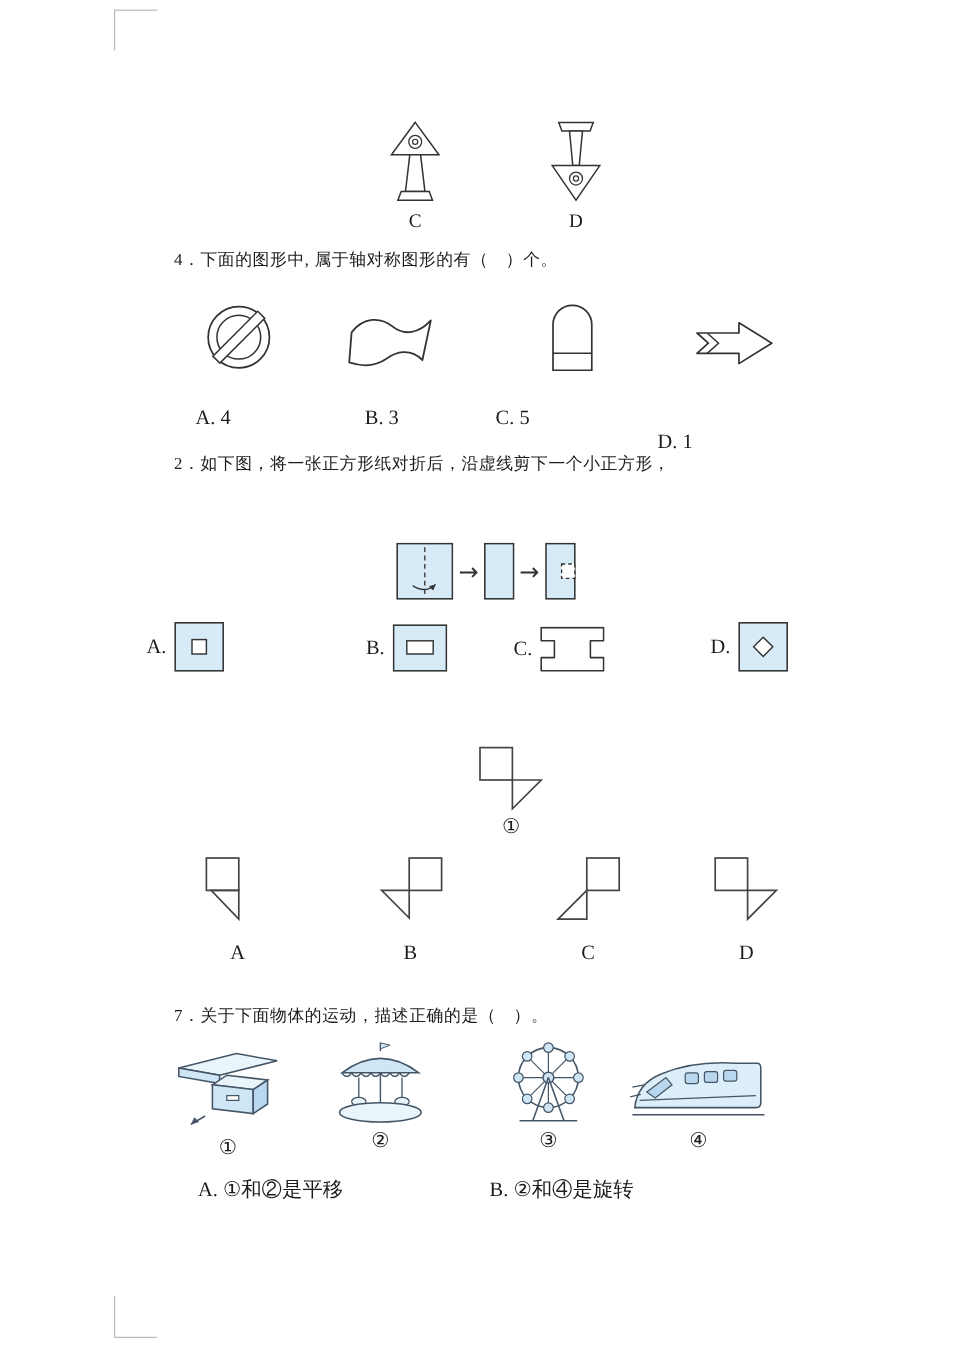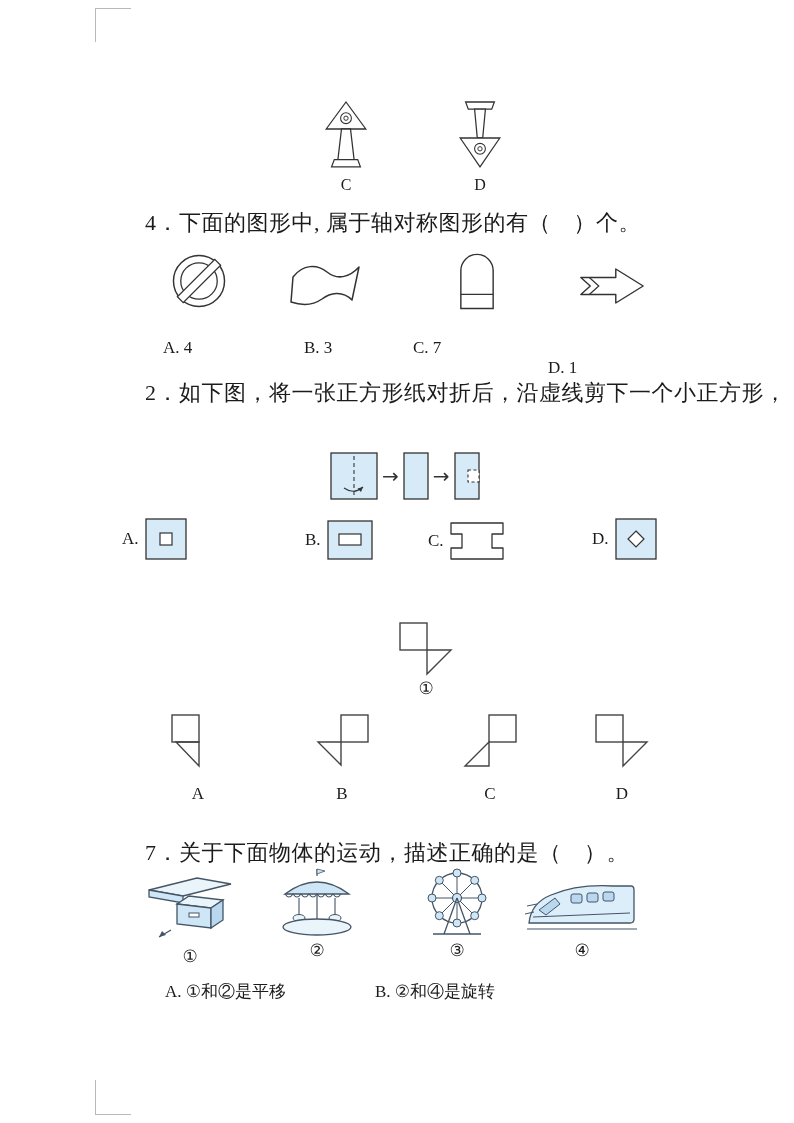--- a/index.html
+++ b/index.html
@@ -6,21 +6,21 @@
   #page{
     position:relative;
     width:794px;height:1123px;
     margin:0 auto;
     background:#ffffff;
     font-family:"Liberation Serif","DejaVu Serif",serif;
     color:#1b1b1b;
     overflow:hidden;
   }
   .abs{position:absolute;}
-  .qtext{font-size:22px;letter-spacing:.5px;white-space:nowrap;}
+  .qtext{font-size:14px;letter-spacing:.5px;white-space:nowrap;}
   .optletter{font-size:17px;}
   .figlabel{font-size:16px;text-align:center;display:block;}
   .circlabel{font-size:17px;text-align:center;display:block;}
   .cropmark{background:#b9b9b9;}
   svg{display:block;}
   .figcol{display:flex;flex-direction:column;align-items:center;}
   .rowcenter{display:flex;align-items:center;}
   .q5opt{display:flex;align-items:center;gap:6px;}
   .arrowglyph{font-size:20px;font-family:"DejaVu Sans",sans-serif;color:#333;padding:0 4px;}
 </style>
@@ -72,21 +72,21 @@
     <line x1="3" y1="46" x2="37" y2="46" stroke="#333" stroke-width="1.3"></line>
   </svg>
 
   <svg class="abs" style="left:578px;top:266px;" width="68" height="40" viewBox="0 0 72 42">
     <polygon points="3,12 40,12 40,3 69,21 40,39 40,30 3,30 13,21" fill="#fff" stroke="#333" stroke-width="1.5" stroke-linejoin="round"></polygon>
     <polyline points="12,12 22,21 12,30" fill="none" stroke="#333" stroke-width="1.3"></polyline>
   </svg>
 
   <span class="abs optletter" style="left:163px;top:338px;">A. 4</span>
   <span class="abs optletter" style="left:304px;top:338px;">B. 3</span>
-  <span class="abs optletter" style="left:413px;top:338px;">C. 7</span>
+  <span class="abs optletter" style="left:413px;top:338px;">C. 5</span>
   <span class="abs optletter" style="left:548px;top:338px;margin-top:20px;">D. 1</span>
 
   <div class="abs qtext" style="left:145px;top:378px;">2．如下图，将一张正方形纸对折后，沿虚线剪下一个小正方形，</div>
 
   <div class="abs rowcenter" style="left:330px;top:452px;">
     <svg width="48" height="48" viewBox="0 0 48 48">
       <rect x="1" y="1" width="46" height="46" fill="#d6eaf8" stroke="#333" stroke-width="1.3"></rect>
       <line x1="24" y1="4" x2="24" y2="44" stroke="#333" stroke-width="1.1" stroke-dasharray="4 3"></line>
       <path d="M14 36 Q24 43 33 35" fill="none" stroke="#333" stroke-width="1.1"></path>
       <polygon points="33,35 27.5,36.5 31,40" fill="#333"></polygon>
@@ -236,15 +236,15 @@
       <rect x="78" y="14" width="11" height="9" rx="2" fill="#b9d7ee" stroke="#456" stroke-width="1"></rect>
       <path d="M8 39 L105 35" fill="none" stroke="#456" stroke-width="1.1"></path>
       <line x1="2" y1="51" x2="112" y2="51" stroke="#456" stroke-width="1.2"></line>
       <line x1="2" y1="28" x2="12" y2="26" stroke="#456" stroke-width="1"></line>
       <line x1="0" y1="36" x2="9" y2="34" stroke="#456" stroke-width="1"></line>
     </svg>
     <span class="circlabel" style="margin-top:4px;">④</span>
   </div>
 
   <span class="abs optletter" style="left:165px;top:980px;">A. ①和②是平移</span>
-  <span class="abs optletter" style="left:375px;top:980px;text-align:center;">B. ②和④是旋转</span>
+  <span class="abs optletter" style="left:408px;top:980px;text-align:center;">B. ②和④是旋转</span>
 
 </div>
 
 </body></html>

